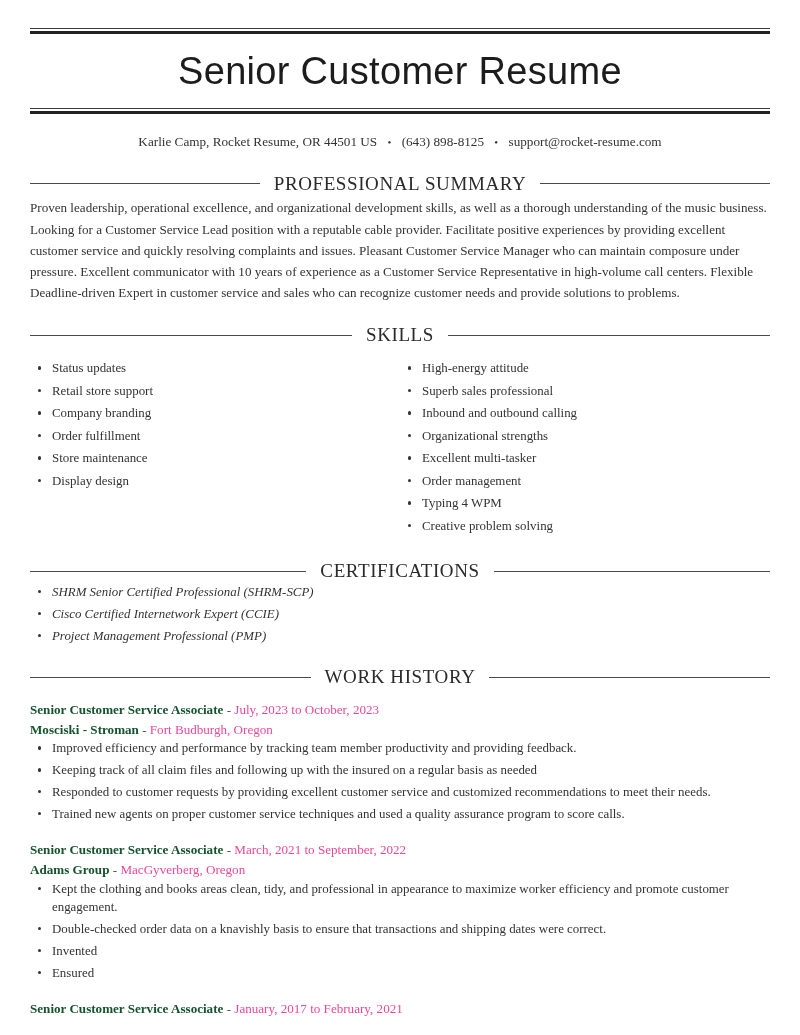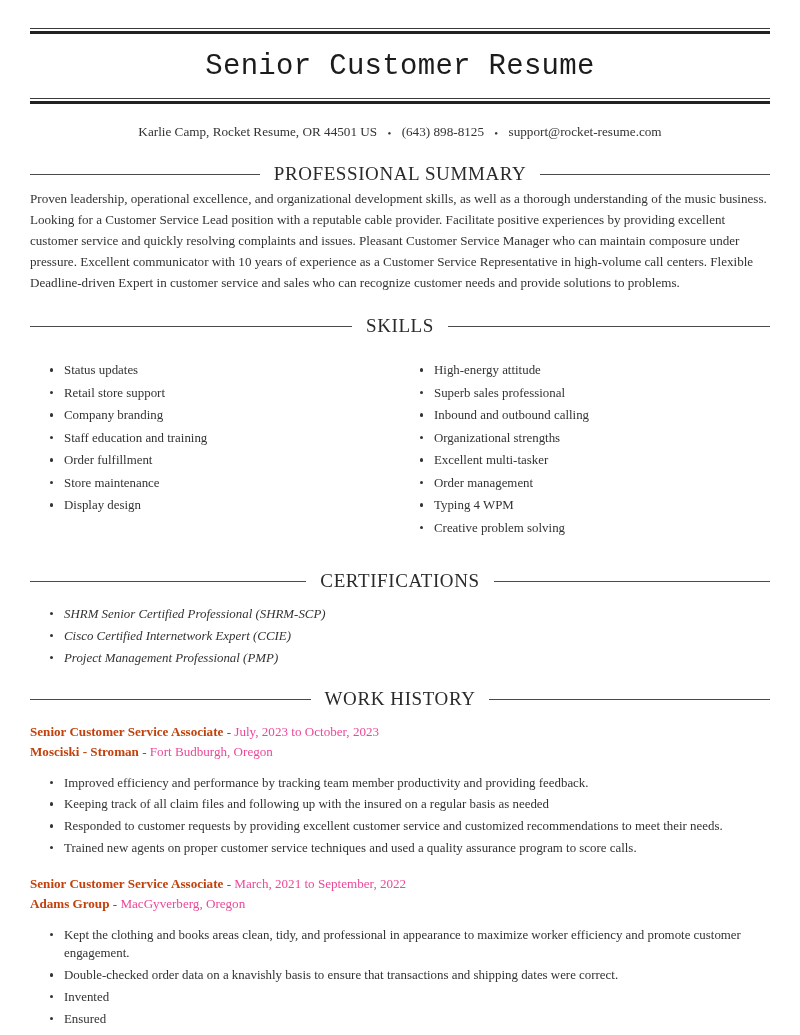--- a/index.html
+++ b/index.html
@@ -36,22 +36,22 @@
     background: #ffffff;
   }
   .rule-double .thick {
     height: 3px;
     background: #222222;
   }
   .rule-top { margin-top: 28px; }
 
   .resume-title {
     text-align: center;
-    font-family: Liberation Mono, monospace;
-    font-size: 29px;
+    font-family: Liberation Sans, sans-serif;
+    font-size: 38px;
     font-weight: 400;
     letter-spacing: 0.3px;
     color: #1c1c1c;
     line-height: 1.08;
     margin: 17px 0 16px 0;
     white-space: nowrap;
   }
 
   .contact-line {
     text-align: center;
@@ -95,21 +95,21 @@
     font-size: 13.1px;
     line-height: 1.62;
     color: #333333;
     text-align: left;
     margin: 2px 0 0 0;
   }
 
   
   ul.bullets {
     list-style: none;
-    margin: 12px;
+    margin: 0;
     padding: 0;
   }
   ul.bullets > li {
     position: relative;
     padding-left: 22px;
     font-size: 12.9px;
     line-height: 1.42;
     color: #333333;
     margin: 0 0 3.5px 0;
   }
@@ -143,21 +143,21 @@
   .job:last-child { margin-bottom: 0; }
   .job-title-row,
   .job-company-row {
     font-size: 13.1px;
     line-height: 1.52;
     color: #333333;
   }
   .job-title-row .strong,
   .job-company-row .strong {
     font-weight: 700;
-    color: #c2410c;
+    color: #14532d;
   }
   .job-dash { color: #555555; }
   .job-meta { color: #ec4899; }
   .job-bullets { margin-top: 9px; }
   .job-bullets > li { margin-bottom: 4px; }
 </style>
 </head>
 <body>
 
 <div class="page">
@@ -195,21 +195,20 @@
     <span class="line"></span>
     <span class="label">SKILLS</span>
     <span class="line"></span>
   </div>
   <div class="skills-columns">
     <div class="skills-col">
       <ul class="bullets">
         <li>Status updates</li>
         <li>Retail store support</li>
         <li>Company branding</li>
-        <li>Staff education and training</li>
         <li>Order fulfillment</li>
         <li>Store maintenance</li>
         <li>Display design</li>
       </ul>
     </div>
     <div class="skills-col">
       <ul class="bullets">
         <li>High-energy attitude</li>
         <li>Superb sales professional</li>
         <li>Inbound and outbound calling</li>

